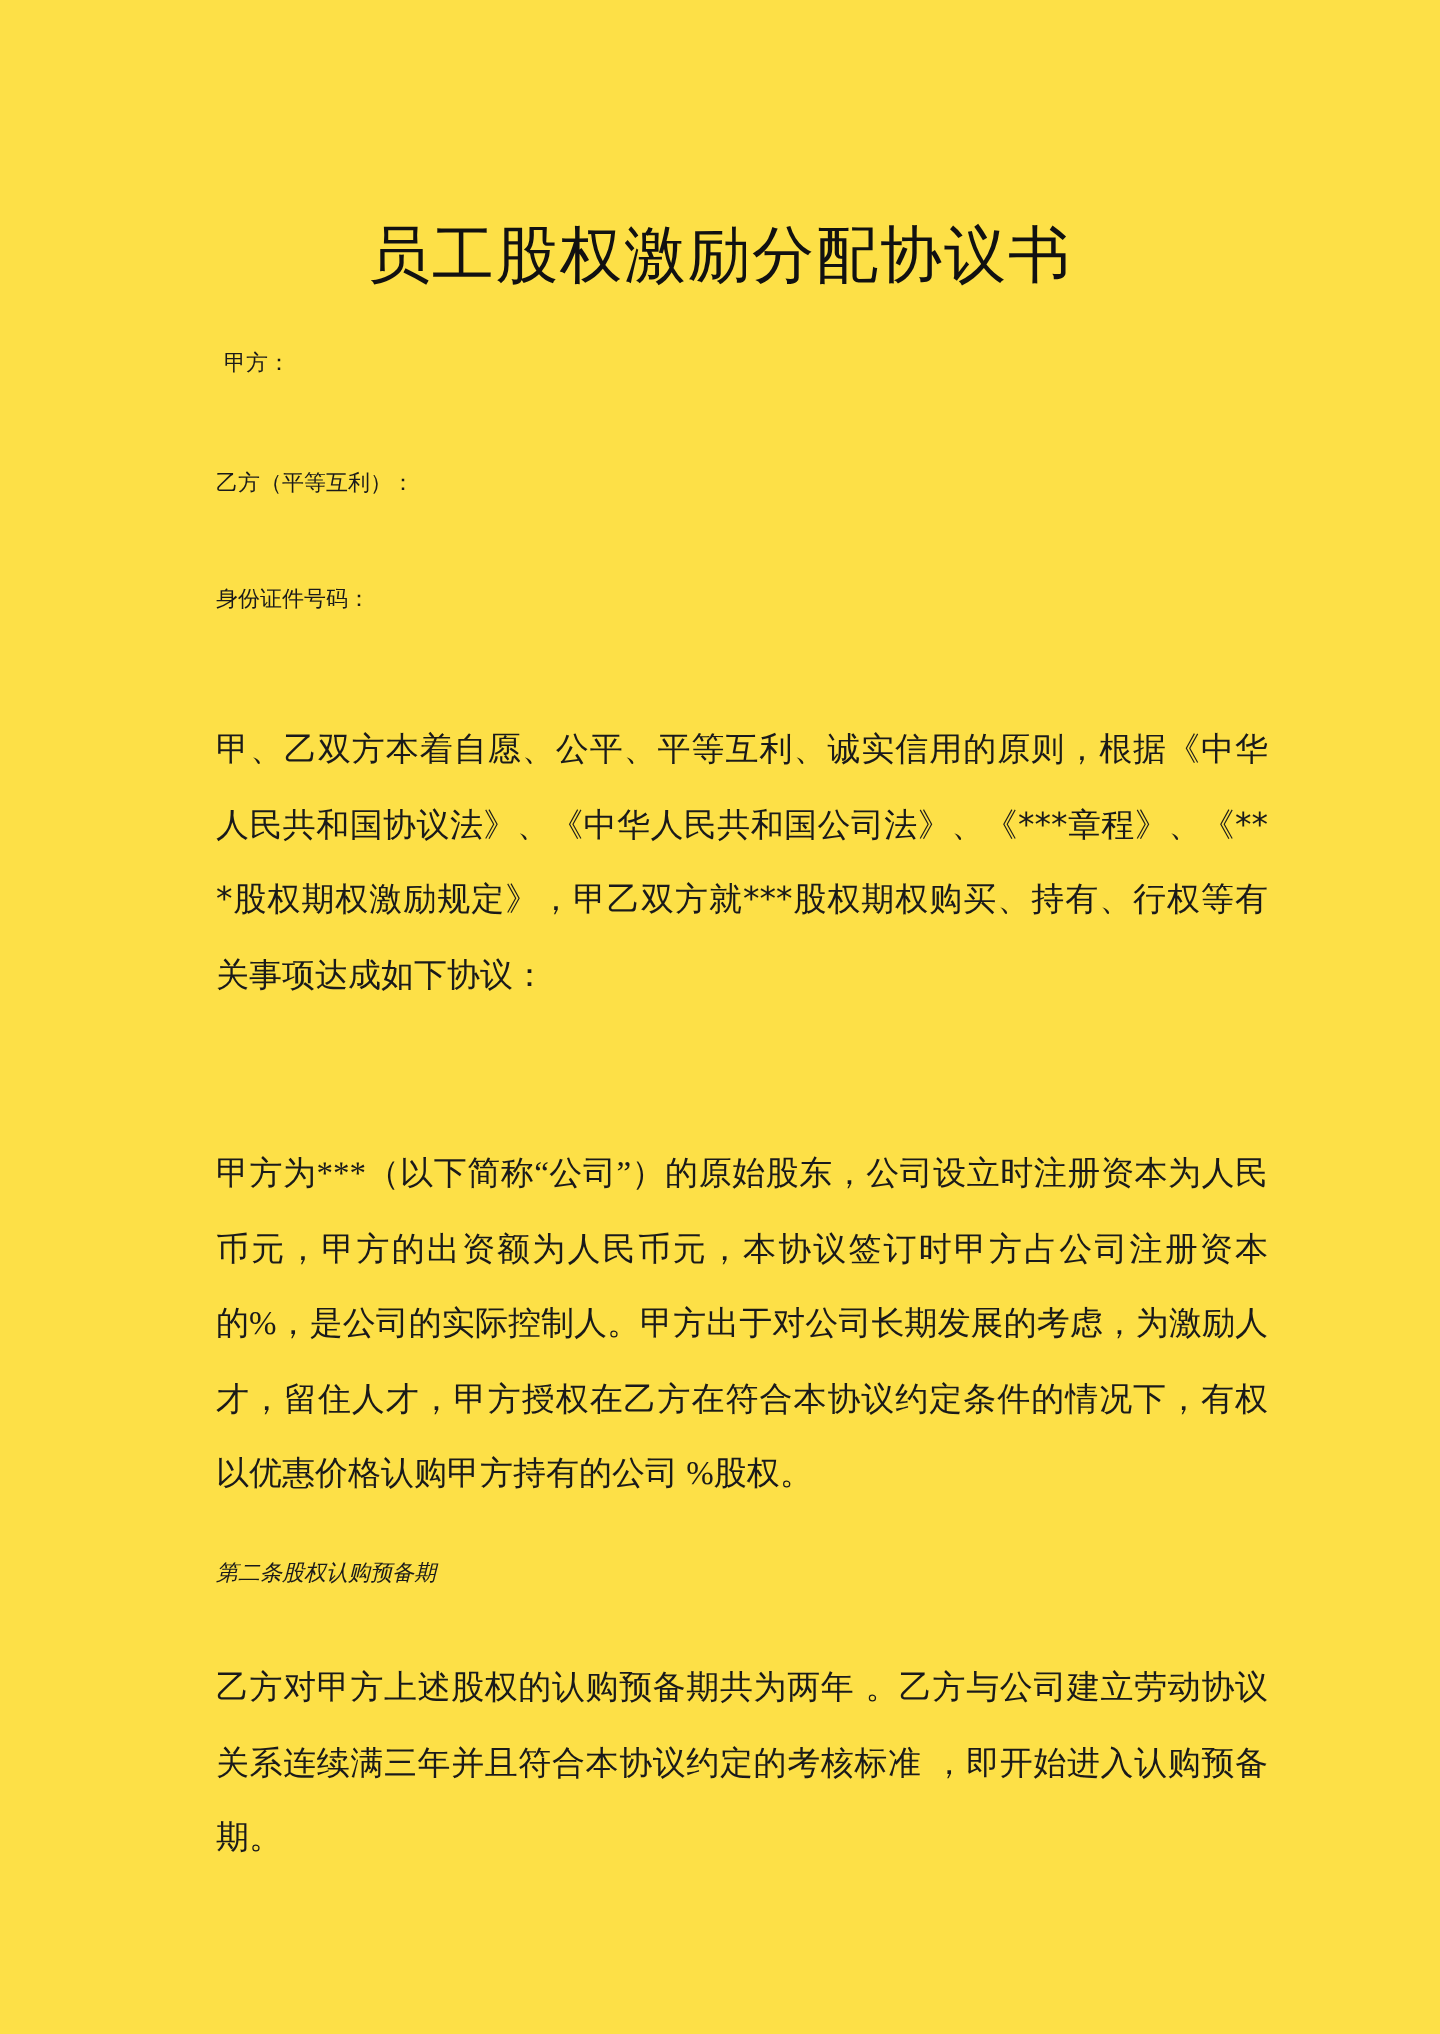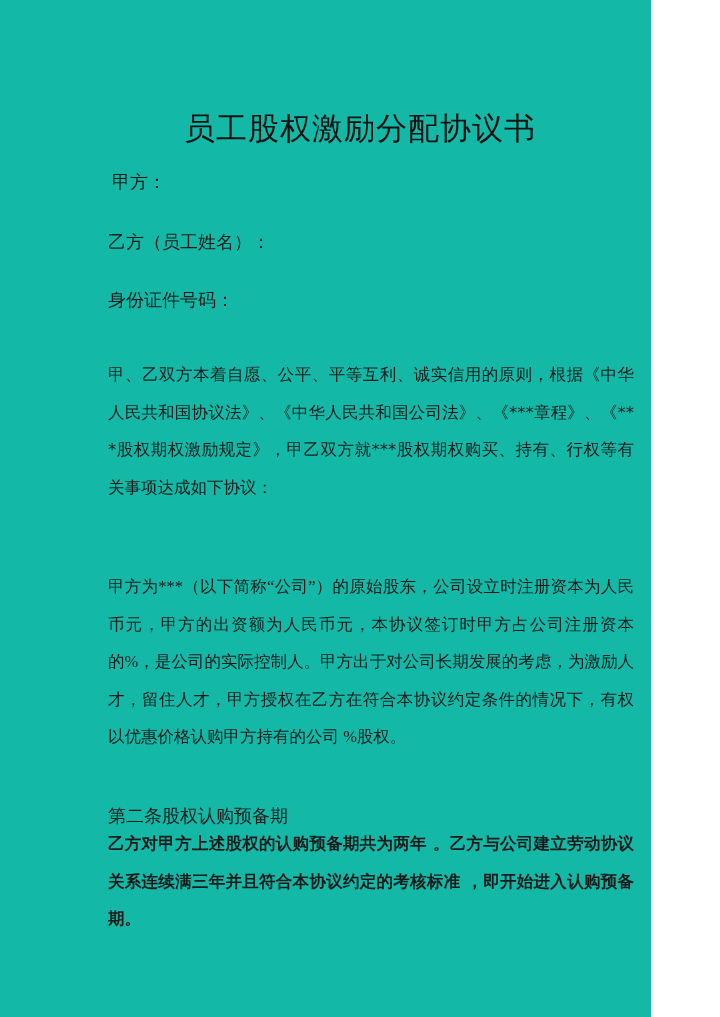--- a/index.html
+++ b/index.html
@@ -12,42 +12,42 @@
       height: 1017px;
       position: relative;
       overflow: hidden;
       font-family: "DejaVu Sans", "Liberation Sans", sans-serif;
       color: #1a1a1a;
     }
     .page {
       position: absolute;
       left: 0;
       top: 0;
-      width: 651px;
+      width: 720px;
       height: 1017px;
-      background: #14b8a6;
+      background: #fde047;
     }
     .title {
       position: absolute;
       top: 108px;
       left: 0;
       width: 720px;
       text-align: center;
       font-family: "DejaVu Serif", "Liberation Serif", serif;
       font-size: 31px;
       letter-spacing: 1px;
       line-height: 40px;
       color: #111111;
       margin: 0;
       font-weight: normal;
     }
     .line {
       position: absolute;
       left: 108px;
-      font-size: 18px;
+      font-size: 11px;
       line-height: 24px;
       white-space: nowrap;
       color: #1a1a1a;
       margin: 0;
     }
     .para {
       position: absolute;
       left: 108px;
       width: 526px;
       font-size: 16.5px;
@@ -60,26 +60,26 @@
   </style>
 </head>
 <body>
 
 <div class="page">
 
   <h1 class="title">员工股权激励分配协议书</h1>
 
   <p class="line" style="top:170px; left:112px;">甲方：</p>
 
-  <p class="line" style="top:230px;">乙方（员工姓名）：</p>
+  <p class="line" style="top:230px;">乙方（平等互利）：</p>
 
   <p class="line" style="top:288px;">身份证件号码：</p>
 
   <p class="para" style="top:356px;">甲、乙双方本着自愿、公平、平等互利、诚实信用的原则，根据《中华人民共和国协议法》、《中华人民共和国公司法》、《***章程》、《***股权期权激励规定》，甲乙双方就***股权期权购买、持有、行权等有关事项达成如下协议：</p>
 
 
   <p class="para" style="top:568px;font-family:Liberation Serif, serif;">甲方为***（以下简称“公司”）的原始股东，公司设立时注册资本为人民币元，甲方的出资额为人民币元，本协议签订时甲方占公司注册资本的%，是公司的实际控制人。甲方出于对公司长期发展的考虑，为激励人才，留住人才，甲方授权在乙方在符合本协议约定条件的情况下，有权以优惠价格认购甲方持有的公司 %股权。</p>
 
-  <p class="line" style="top:804px;">第二条股权认购预备期</p>
+  <p class="line" style="top:775px;font-style:italic;">第二条股权认购预备期</p>
 
-  <p class="para" style="top:825px;font-weight:bold;">乙方对甲方上述股权的认购预备期共为两年 。乙方与公司建立劳动协议关系连续满三年并且符合本协议约定的考核标准 ，即开始进入认购预备期。</p>
+  <p class="para" style="top:825px;">乙方对甲方上述股权的认购预备期共为两年 。乙方与公司建立劳动协议关系连续满三年并且符合本协议约定的考核标准 ，即开始进入认购预备期。</p>
 
 </div>
 
 </body></html>

